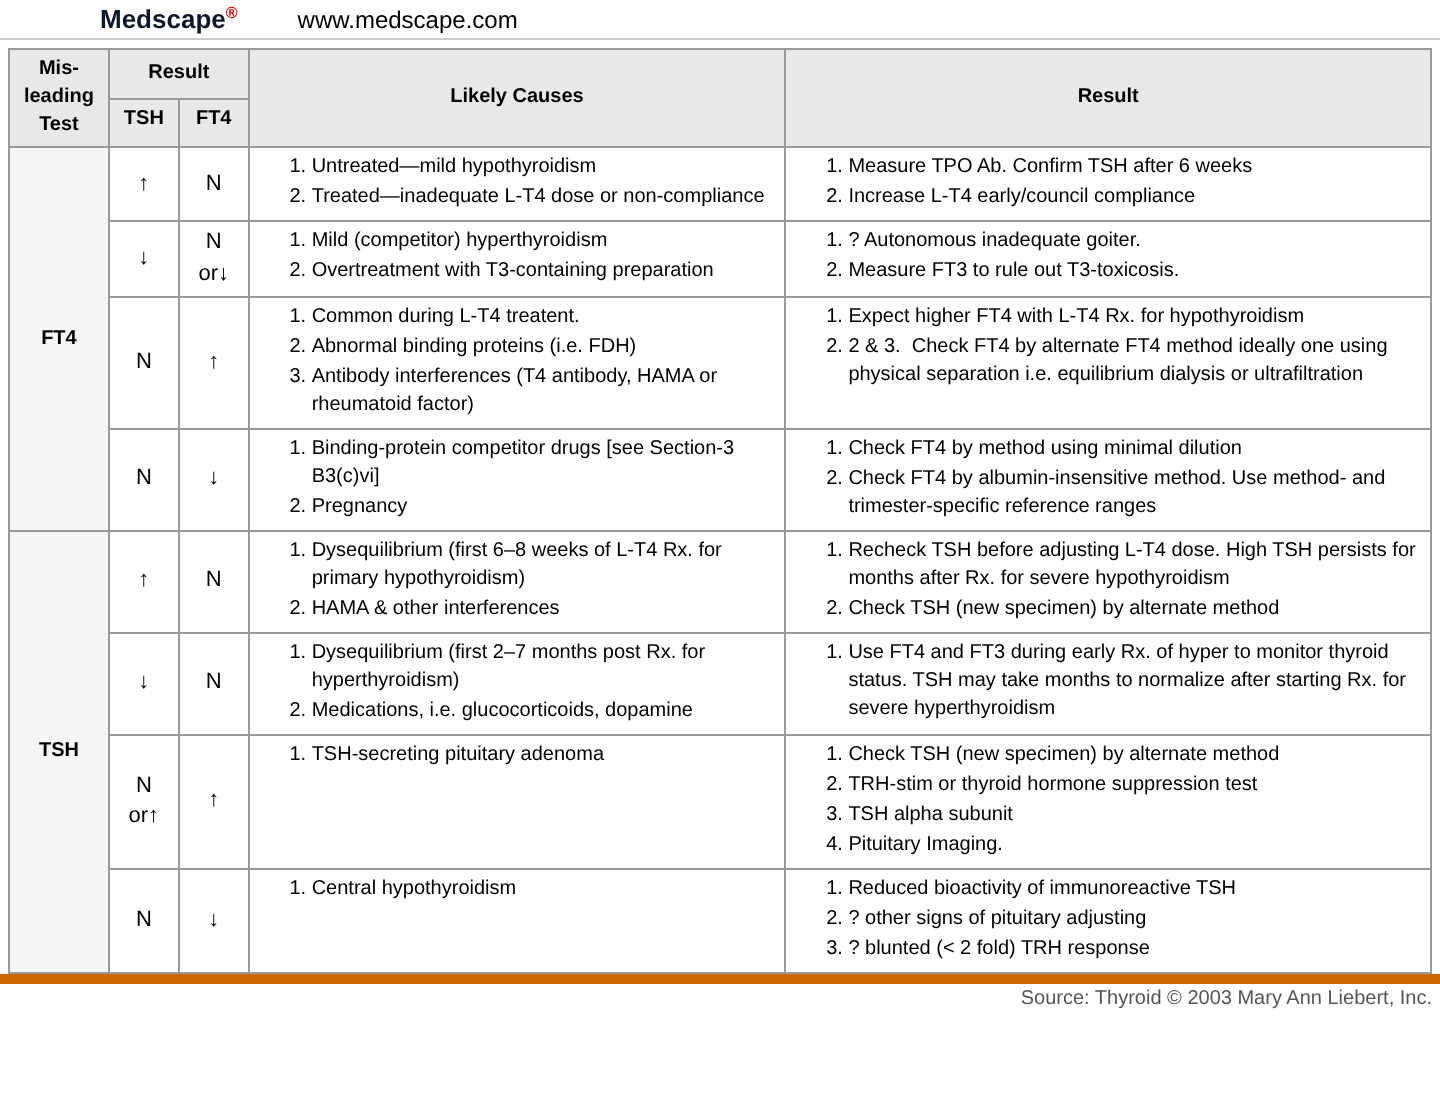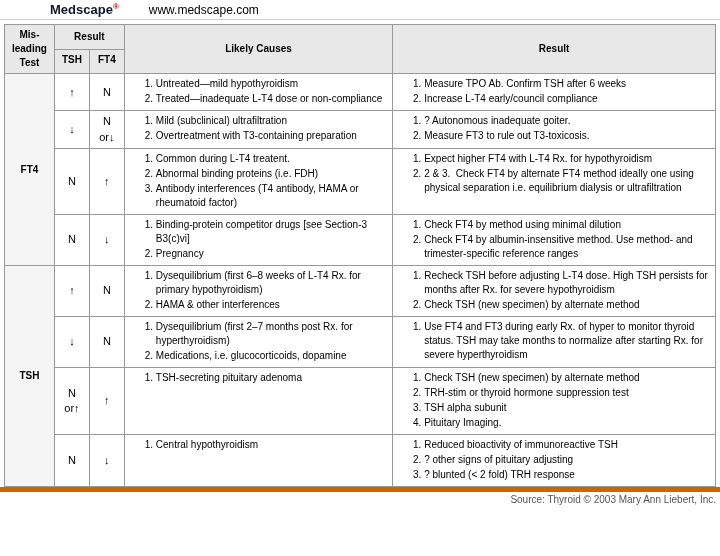--- a/index.html
+++ b/index.html
@@ -157,21 +157,21 @@
             <li>Increase L-T4 early/council compliance</li>
           </ol>
         </td>
       </tr>
 
       <tr>
         <td class="mis-cell">↓</td>
         <td class="mis-cell">N<br>or↓</td>
         <td>
           <ol>
-            <li>Mild (subclinical) ultrafiltration</li>
+            <li>Mild (competitor) hyperthyroidism</li>
             <li>Overtreatment with T3-containing preparation</li>
           </ol>
         </td>
         <td>
           <ol>
             <li>? Autonomous inadequate goiter.</li>
             <li>Measure FT3 to rule out T3-toxicosis.</li>
           </ol>
         </td>
       </tr>

